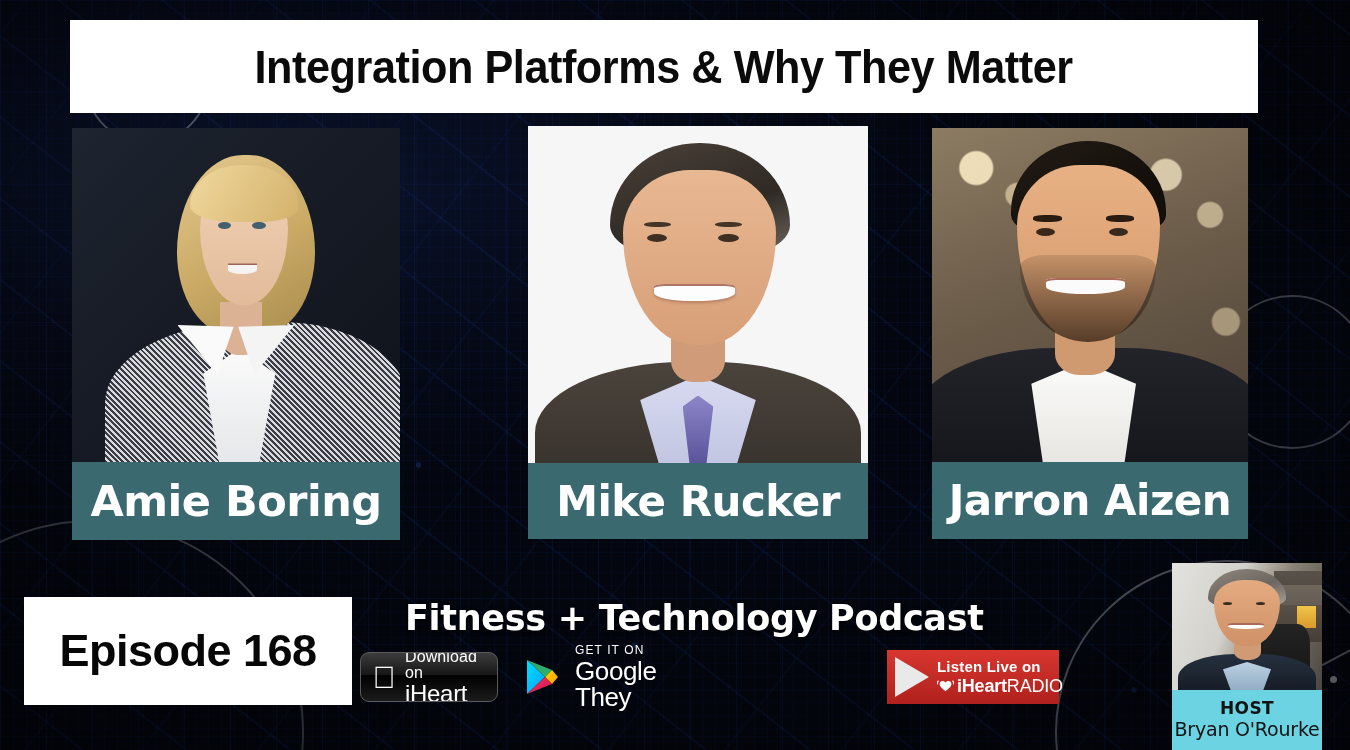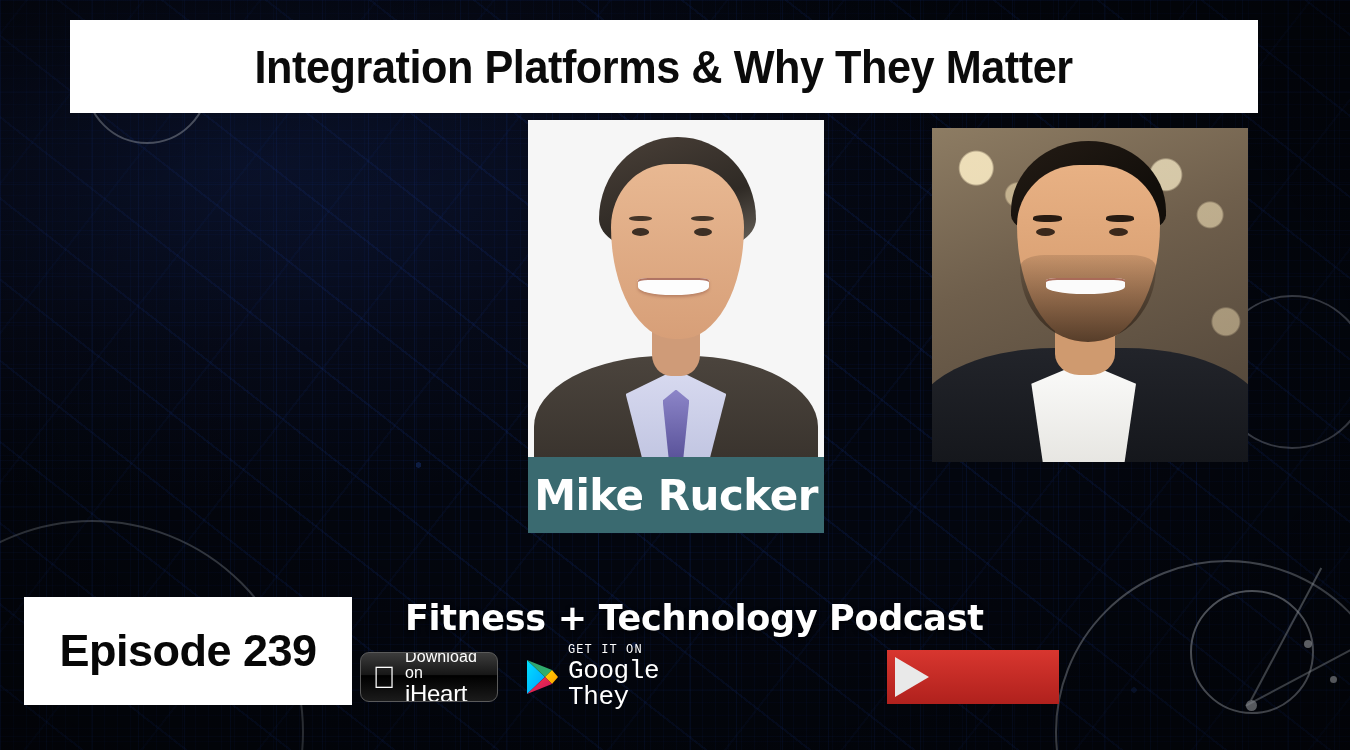--- a/index.html
+++ b/index.html
@@ -149,21 +149,21 @@
     font-size: 43px;
     letter-spacing: -0.5px;
     white-space: nowrap;
   }
 
   
   #sp1 { left: 72px;  top: 128px; width: 328px; height: 412px; }
   #sp1 .photo   { height: 334px; }
   #sp1 .namebar { height: 78px; }
   
-  #sp2 { left: 528px; top: 120px; width: 296px; height: 413px; }
+  #sp2 { left: 528px; top: 126px; width: 340px; height: 413px; }
   #sp2 .photo   { height: 337px; }
   #sp2 .namebar { height: 76px; }
   #sp2 .namebar .nm { font-size: 42px; }
   
   #sp3 { left: 932px; top: 128px; width: 316px; height: 411px; }
   #sp3 .photo   { height: 334px; }
   #sp3 .namebar { height: 77px; }
   #sp3 .namebar .nm { font-size: 42px; }
 
   
@@ -385,21 +385,21 @@
   .itunes-text { margin-left: 7px; color: #fff; line-height: 1; }
   .itunes-text .l1 { font-size: 16px; font-weight: 400; letter-spacing: .1px; display:block; }
   .itunes-text .l2 { font-size: 24px; font-weight: 400; letter-spacing: -.3px; display:block; margin-top: 1px; }
 
   
   .badge-gplay {
     position: absolute; left: 165px; top: 0; width: 175px; height: 50px;
     display: flex; align-items: center;
   }
   .gp-tri { position: relative; width: 34px; height: 38px; flex: 0 0 34px; }
-  .gp-text { margin-left: 9px; color: #fff; line-height: 1; font-family: Liberation Mono, monospace; }
+  .gp-text { margin-left: 16px; color: #fff; line-height: 1; }
   .gp-text .l1 { font-size: 12px; font-weight: 400; letter-spacing: 1.1px; display:block; }
   .gp-text .l2 { font-size: 26px; font-weight: 400; letter-spacing: -.4px; display:block; margin-top: 2px; }
 
   
   .badge-stitcher {
     position: absolute; left: 362px; top: 8px; width: 150px; height: 34px;
     display: flex; align-items: center;
   }
   .st-bars { display: flex; align-items: center; height: 17px; flex: 0 0 auto; }
   .st-bars i { display:block; width: 9px; height: 17px; }
@@ -532,20 +532,41 @@
   <div class="dotbig" style="left:1246px; top:700px; width:11px; height:11px;"></div>
   <div class="dotbig" style="left:1304px; top:640px; width:8px; height:8px;"></div>
   <div class="dotbig" style="left:1330px; top:676px; width:7px; height:7px;"></div>
   <div class="dotbig" style="left:55px;  top:640px; width:8px; height:8px;"></div>
   <div class="bg-vignette"></div>
 
   <div class="title-bar">
     <div class="title-text">Integration Platforms &amp; Why They Matter</div>
   </div>
 
+  <div class="speaker" id="sp1">
+    <div class="photo">
+      <div class="portrait">
+        <div class="p-amie-bg"></div>
+        <div class="p-amie-body"></div>
+        <div class="p-amie-shirt"></div>
+        <div class="p-amie-hair-back"></div>
+        <div class="p-amie-neck"></div>
+        <div class="p-amie-collarL"></div>
+        <div class="p-amie-collarR"></div>
+        <div class="p-amie-face"></div>
+        <div class="p-amie-fringe"></div>
+        <div class="p-amie-eyeL"></div>
+        <div class="p-amie-eyeR"></div>
+        <div class="p-amie-mouth"></div>
+      </div>
+    </div>
+    <div class="namebar">
+      <span class="nm">Amie Boring</span>
+    </div>
+  </div>
 
   <div class="speaker" id="sp2">
     <div class="photo">
       <div class="portrait">
         <div class="p-mike-bg"></div>
         <div class="p-mike-suit"></div>
         <div class="p-mike-shirt"></div>
         <div class="p-mike-tie"></div>
         <div class="p-mike-neck"></div>
         <div class="p-mike-hair"></div>
@@ -572,24 +593,27 @@
         <div class="p-jar-hair"></div>
         <div class="p-jar-face"></div>
         <div class="p-jar-beard"></div>
         <div class="p-jar-browL"></div>
         <div class="p-jar-browR"></div>
         <div class="p-jar-eyeL"></div>
         <div class="p-jar-eyeR"></div>
         <div class="p-jar-smile"></div>
       </div>
     </div>
+    <div class="namebar">
+      <span class="nm">Jarron Aizen</span>
+    </div>
   </div>
 
   <div class="episode-box">
-    <span class="ep-text">Episode 239</span>
+    <span class="ep-text">Episode 168</span>
   </div>
 
   <div class="podcast-name">Fitness + Technology Podcast</div>
 
   <div class="badges">
 
     <div class="badge-itunes">
       <span class="apple-glyph"></span>
       <span class="itunes-text">
         <span class="l1">Download on</span>
@@ -626,17 +650,53 @@
       </span>
       <span class="gp-text">
         <span class="l1">GET IT ON</span>
         <span class="l2">Google They</span>
       </span>
     </div>
 
 
     <div class="badge-iheart">
       <span class="ih-play"></span>
+      <span class="ih-text">
+        <span class="l1">Listen Live on</span>
+        <span class="ih-l2">
+          <span class="ih-heart">
+            <svg width="17" height="14" viewBox="0 0 17 14" aria-hidden="true">
+              <path d="M8.5 13.2C5.6 10.9 2.6 8.9 2.6 6.1 2.6 4.3 4 3 5.7 3c1.1 0 2.1.6 2.8 1.5C9.2 3.6 10.2 3 11.3 3 13 3 14.4 4.3 14.4 6.1c0 2.8-3 4.8-5.9 7.1z" fill="#fff"></path>
+              <path d="M1.1 3.1C.5 3.9.2 4.9.2 6" stroke="#fff" stroke-width="1.2" fill="none" stroke-linecap="round"></path>
+              <path d="M15.9 3.1c.6.8.9 1.8.9 2.9" stroke="#fff" stroke-width="1.2" fill="none" stroke-linecap="round"></path>
+            </svg>
+          </span>
+          <span class="bold">iHeart</span>
+            <span class="thin">RADIO</span>
+        </span>
+      </span>
     </div>
   </div>
 
+  <div class="host-panel">
+    <div class="host-photo">
+      <div class="portrait">
+        <div class="p-bry-bg"></div>
+        <div class="p-bry-shelf"></div>
+        <div class="p-bry-book"></div>
+        <div class="p-bry-chair"></div>
+        <div class="p-bry-suit"></div>
+        <div class="p-bry-shirt"></div>
+        <div class="p-bry-neck"></div>
+        <div class="p-bry-hair"></div>
+        <div class="p-bry-face"></div>
+        <div class="p-bry-eyeL"></div>
+        <div class="p-bry-eyeR"></div>
+        <div class="p-bry-smile"></div>
+      </div>
+    </div>
+    <div class="host-label">
+      <span class="hl-1">HOST</span>
+      <span class="hl-2">Bryan O'Rourke</span>
+    </div>
+  </div>
 
 </div>
 
 </body></html>

